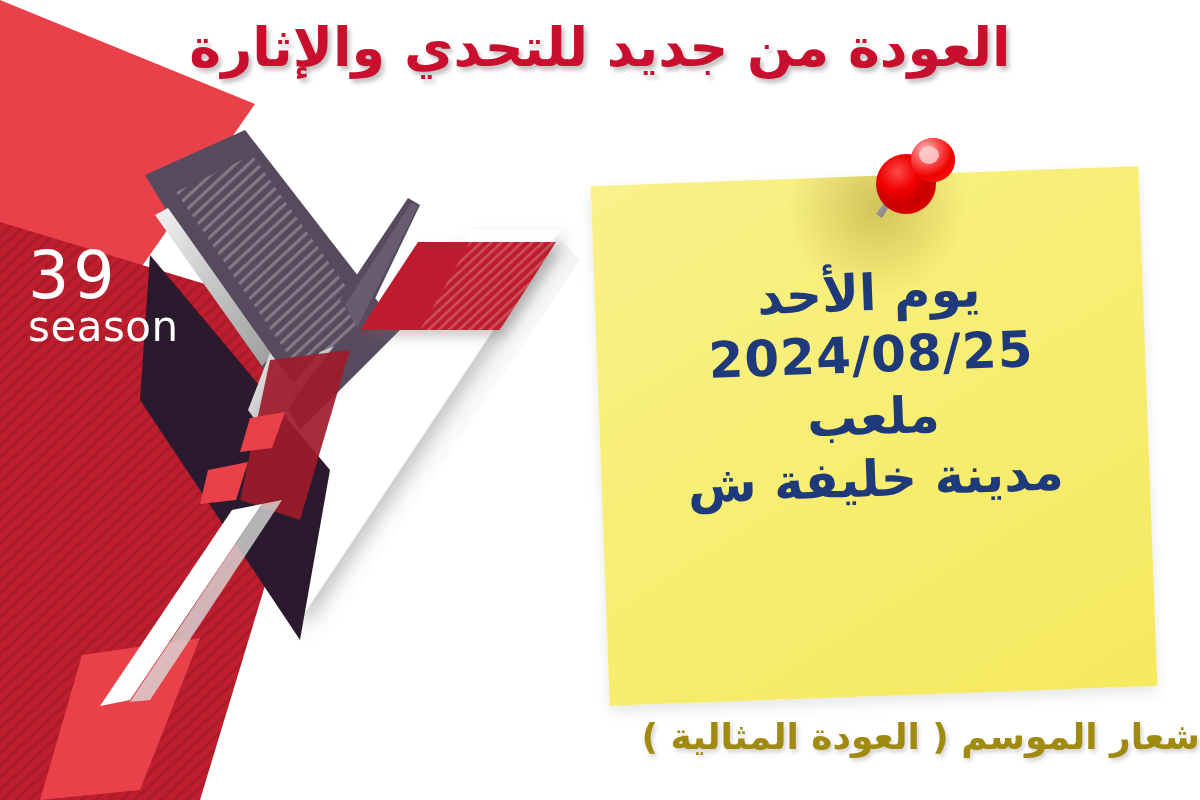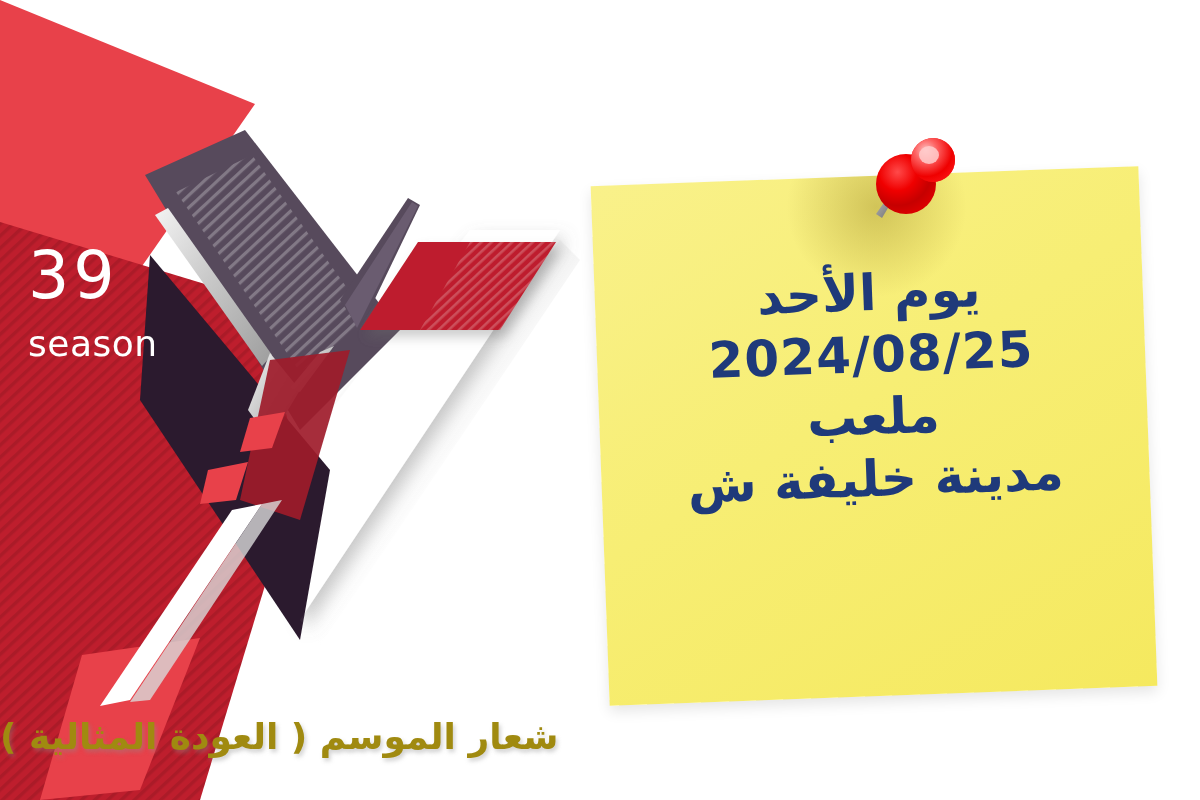--- a/index.html
+++ b/index.html
@@ -60,24 +60,24 @@
     direction: ltr;
     font-family: "DejaVu Sans", "Liberation Sans", sans-serif;
   }
   .season-num {
     font-size: 65px;
     line-height: 0.92;
     font-weight: 400;
     letter-spacing: 4px;
   }
   .season-word {
-    font-size: 36px;
+    font-size: 42px;
     line-height: 1.0;
     font-weight: 400;
-    margin-top: 20px;
+    margin-top: 0;
     letter-spacing: 0.5px;
   }
 
   
   .note {
     position: absolute;
     left: 600px;
     top: 176px;
     width: 548px;
     height: 520px;
@@ -118,21 +118,21 @@
     height: 110px;
     z-index: 35;
   }
 
   
   .slogan {
     position: absolute;
     left: 0;
     top: 716px;
     width: 1200px;
-    text-align: left;
+    text-align: right;
     direction: rtl;
     color: #A08A10;
     font-family: "DejaVu Sans", "Liberation Sans", sans-serif;
     font-weight: bold;
     font-size: 36px;
     white-space: nowrap;
     text-shadow: 2px 3px 4px rgba(140,140,140,0.40);
     z-index: 40;
   }
 </style>
@@ -230,20 +230,21 @@
         <polygon points="300,620 560,240 580,260 320,646" fill="url(#pageShadowGrad)" opacity="0.45"></polygon>
       </g>
     </svg>
   </div>
 
   <div class="season-wrap">
     <div class="season-num">39</div>
     <div class="season-word">season</div>
   </div>
 
+  <div class="headline">العودة من جديد للتحدي والإثارة</div>
 
   <div class="note">
     <div class="note-shade"></div>
     <div class="note-text">
       <span class="ln">يوم الأحد</span>
       <span class="ln ln-date">2024/08/25</span>
       <span class="ln">ملعب</span>
       <span class="ln">مدينة خليفة ش</span>
     </div>
   </div>

